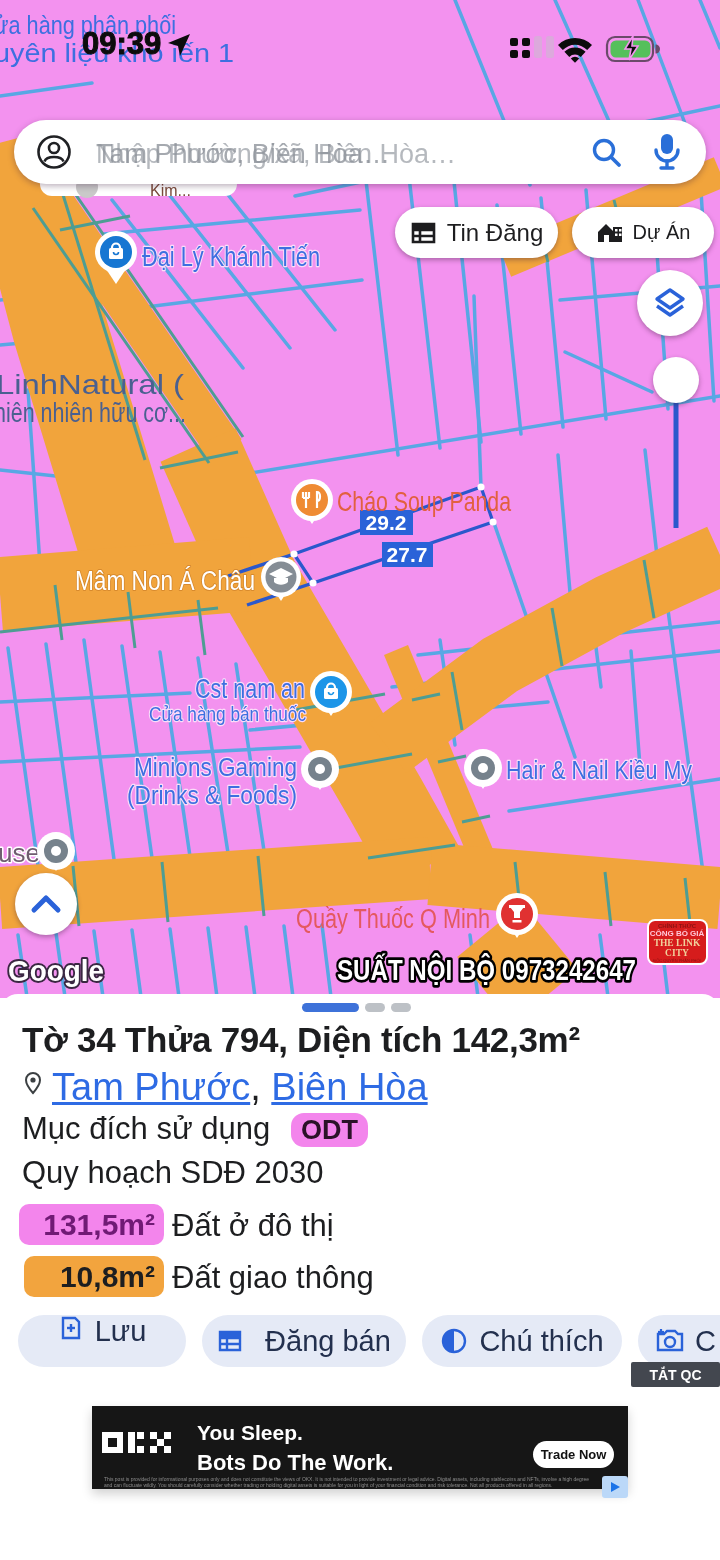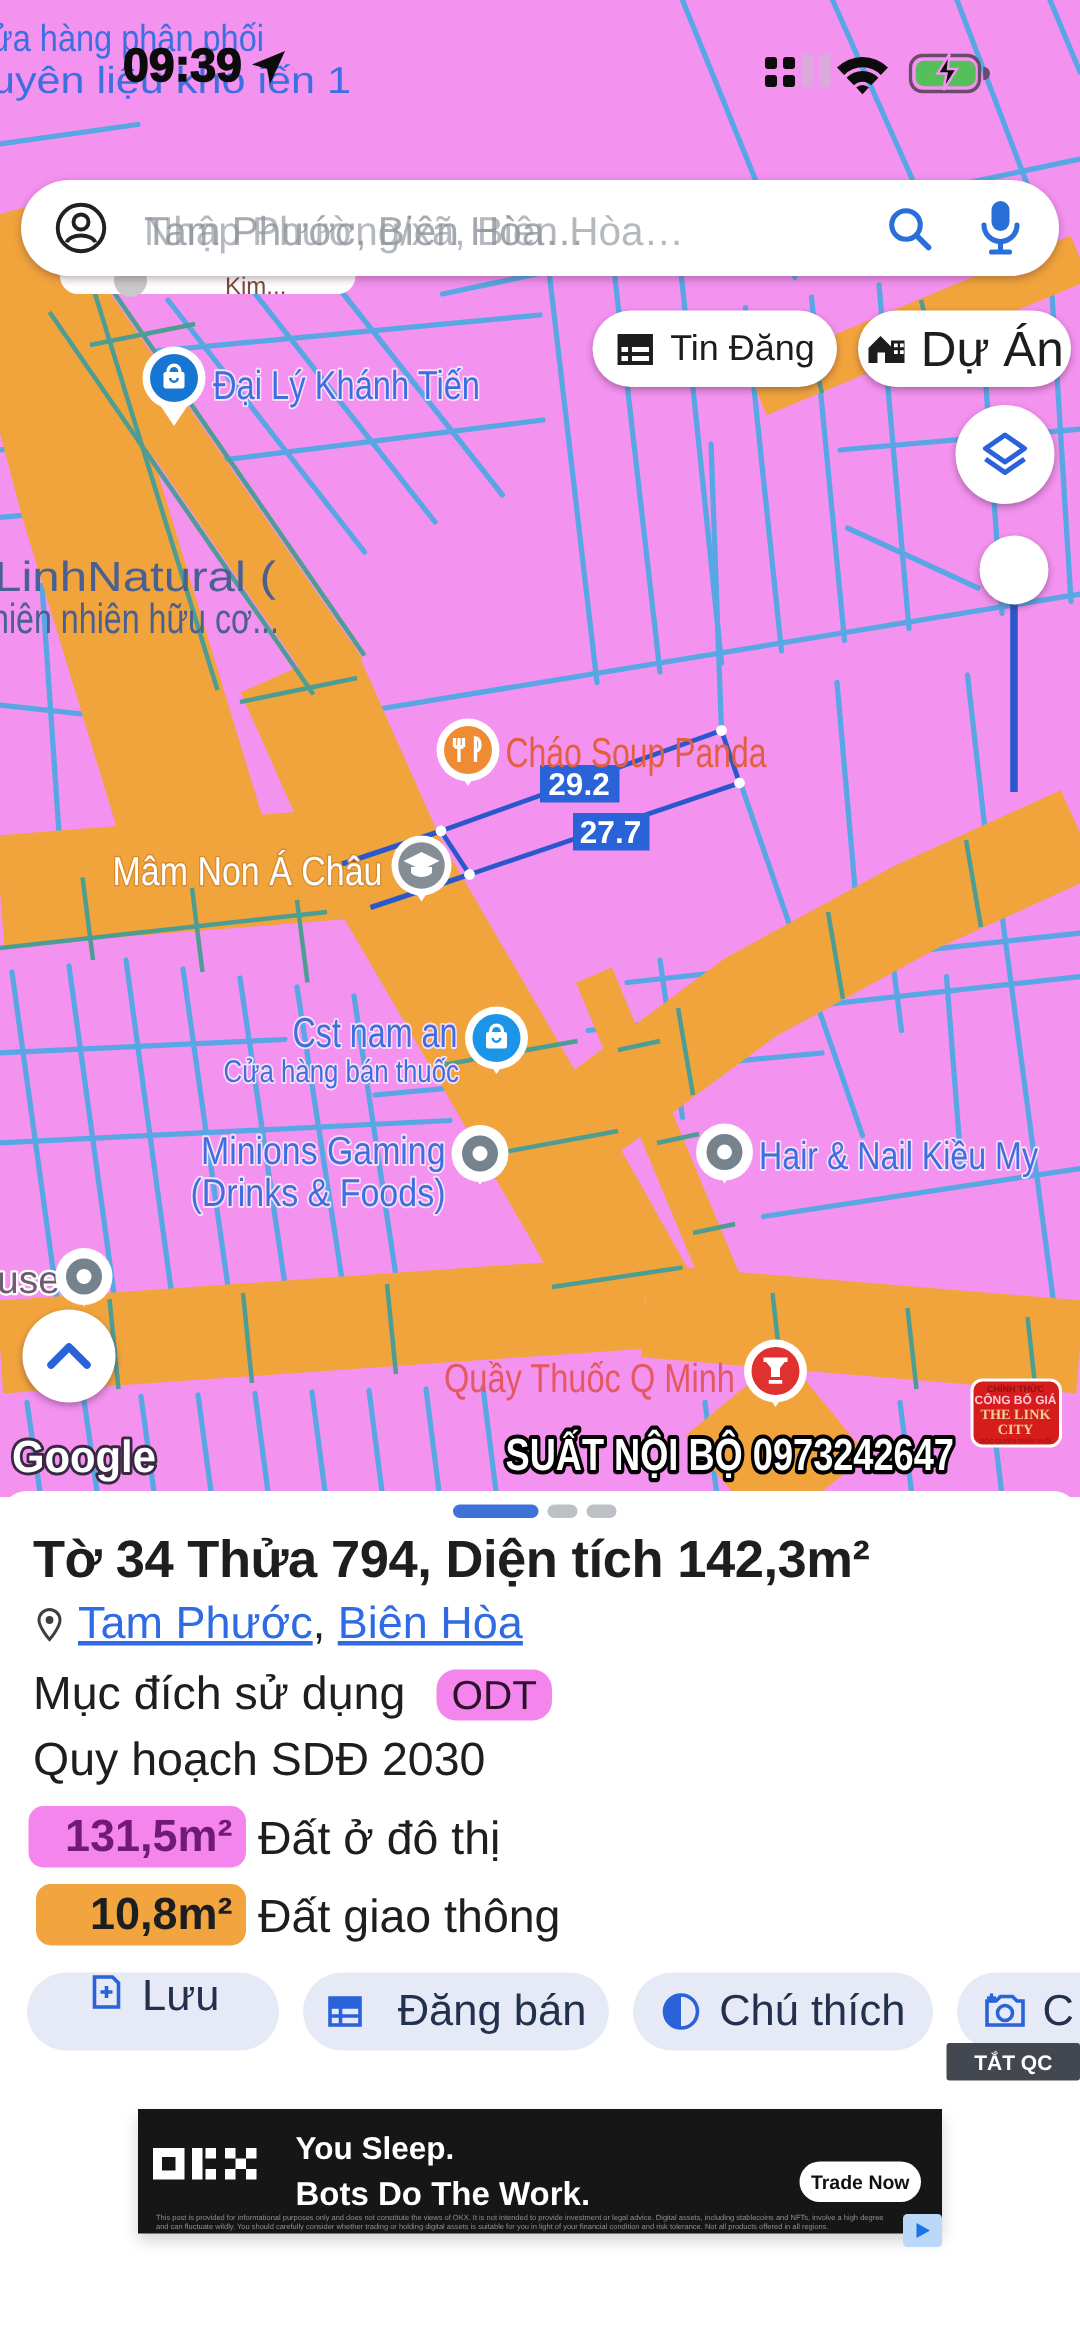--- a/index.html
+++ b/index.html
@@ -330,21 +330,21 @@
 <div class="abs" style="left:572px;top:207px;width:142px;height:51px;background:#fff;border-radius:26px;box-shadow:0 2px 5px rgba(60,30,60,0.4);display:flex;align-items:center;justify-content:center;gap:9px;">
   <svg width="28" height="27" viewBox="0 0 28 27">
       <path d="M 2,13 L 10,5 L 18,13 v 10 h -16 z" fill="#1d1d1f"></path>
       <rect x="17" y="8" width="9" height="15" fill="#1d1d1f"></rect>
       <rect x="19" y="10" width="2.5" height="2.5" fill="#fff"></rect>
       <rect x="23" y="10" width="2.5" height="2.5" fill="#fff"></rect>
       <rect x="19" y="14.5" width="2.5" height="2.5" fill="#fff"></rect>
       <rect x="23" y="14.5" width="2.5" height="2.5" fill="#fff"></rect>
       <rect x="8" y="16" width="5" height="7" fill="#fff"></rect>
     </svg>
-  <span style="font-size:33px;color:#1d1d1f;">Dự Án</span>
+  <span style="font-size:20px;color:#1d1d1f;">Dự Án</span>
 </div>
 
 <div class="abs" style="left:637px;top:270px;width:66px;height:66px;background:#fff;border-radius:50%;box-shadow:0 2px 5px rgba(60,30,60,0.4);"></div>
 <svg class="abs" style="left:651px;top:284px;" width="38" height="38" viewBox="0 0 38 38">
   <path d="M 19,6 L 32,15 L 19,24 L 6,15 Z" fill="none" stroke="#2A62D9" stroke-width="3.4" stroke-linejoin="round"></path>
   <path d="M 6,22 L 19,31 L 32,22" fill="none" stroke="#2A62D9" stroke-width="3.4" stroke-linejoin="round"></path>
 </svg>
 
 <div class="abs" style="left:653px;top:357px;width:46px;height:46px;background:#fff;border-radius:50%;box-shadow:0 2px 5px rgba(60,30,60,0.4);"></div>
 
@@ -361,27 +361,27 @@
 
 <div class="abs" style="left:391px;top:1003px;width:20px;height:9px;border-radius:5px;background:#BDC1C6;"></div>
 
 <div class="abs" style="left:22px;top:1020px;font-size:35px;font-weight:700;color:#1D1E20;letter-spacing:-0.3px;">Tờ 34 Thửa 794, Diện tích 142,3m²</div>
 
 <svg class="abs" style="left:24px;top:1071px;" width="18" height="24" viewBox="0 0 18 24">
   <path d="M 9,2 a 7,7 0 0 1 7,7 c 0,5 -7,13 -7,13 c 0,0 -7,-8 -7,-13 a 7,7 0 0 1 7,-7 z" fill="none" stroke="#3c4043" stroke-width="2"></path>
   <circle cx="9" cy="9" r="2.6" fill="#3c4043"></circle>
 </svg>
 
-<div class="abs" style="left:52px;top:1066px;font-size:30px;color:#1D1E20;">
+<div class="abs" style="left:52px;top:1066px;font-size:38px;color:#1D1E20;">
   <span style="color:#2E6BE4;text-decoration:underline;">Tam Phước</span>, <span style="color:#2E6BE4;text-decoration:underline;">Biên Hòa</span>
 </div>
 
 <div class="abs" style="left:22px;top:1111px;font-size:31px;color:#1D1E20;">Mục đích sử dụng</div>
 
-<div class="abs" style="left:291px;top:1113px;width:77px;height:34px;background:#F385EC;border-radius:13px;display:flex;align-items:center;justify-content:center;font-size:27px;font-weight:400;color:#2b1228;">ODT</div>
+<div class="abs" style="left:291px;top:1113px;width:77px;height:34px;background:#F385EC;border-radius:13px;display:flex;align-items:center;justify-content:center;font-size:27px;font-weight:700;color:#2b1228;">ODT</div>
 
 <div class="abs" style="left:22px;top:1155px;font-size:31px;color:#1D1E20;">Quy hoạch SDĐ 2030</div>
 
 <div class="abs" style="left:19px;top:1204px;width:145px;height:41px;background:#F385EC;border-radius:10px;display:flex;align-items:center;justify-content:flex-end;padding-right:9px;box-sizing:border-box;font-size:30px;font-weight:700;color:#701a75;">131,5m²</div>
 
 <div class="abs" style="left:172px;top:1208px;font-size:31px;color:#1D1E20;">Đất ở đô thị</div>
 
 <div class="abs" style="left:24px;top:1256px;width:140px;height:41px;background:#F2A43E;border-radius:10px;display:flex;align-items:center;justify-content:flex-end;padding-right:9px;box-sizing:border-box;font-size:30px;font-weight:700;color:#1D1E20;">10,8m²</div>
 
 <div class="abs" style="left:172px;top:1260px;font-size:31px;color:#1D1E20;">Đất giao thông</div>

